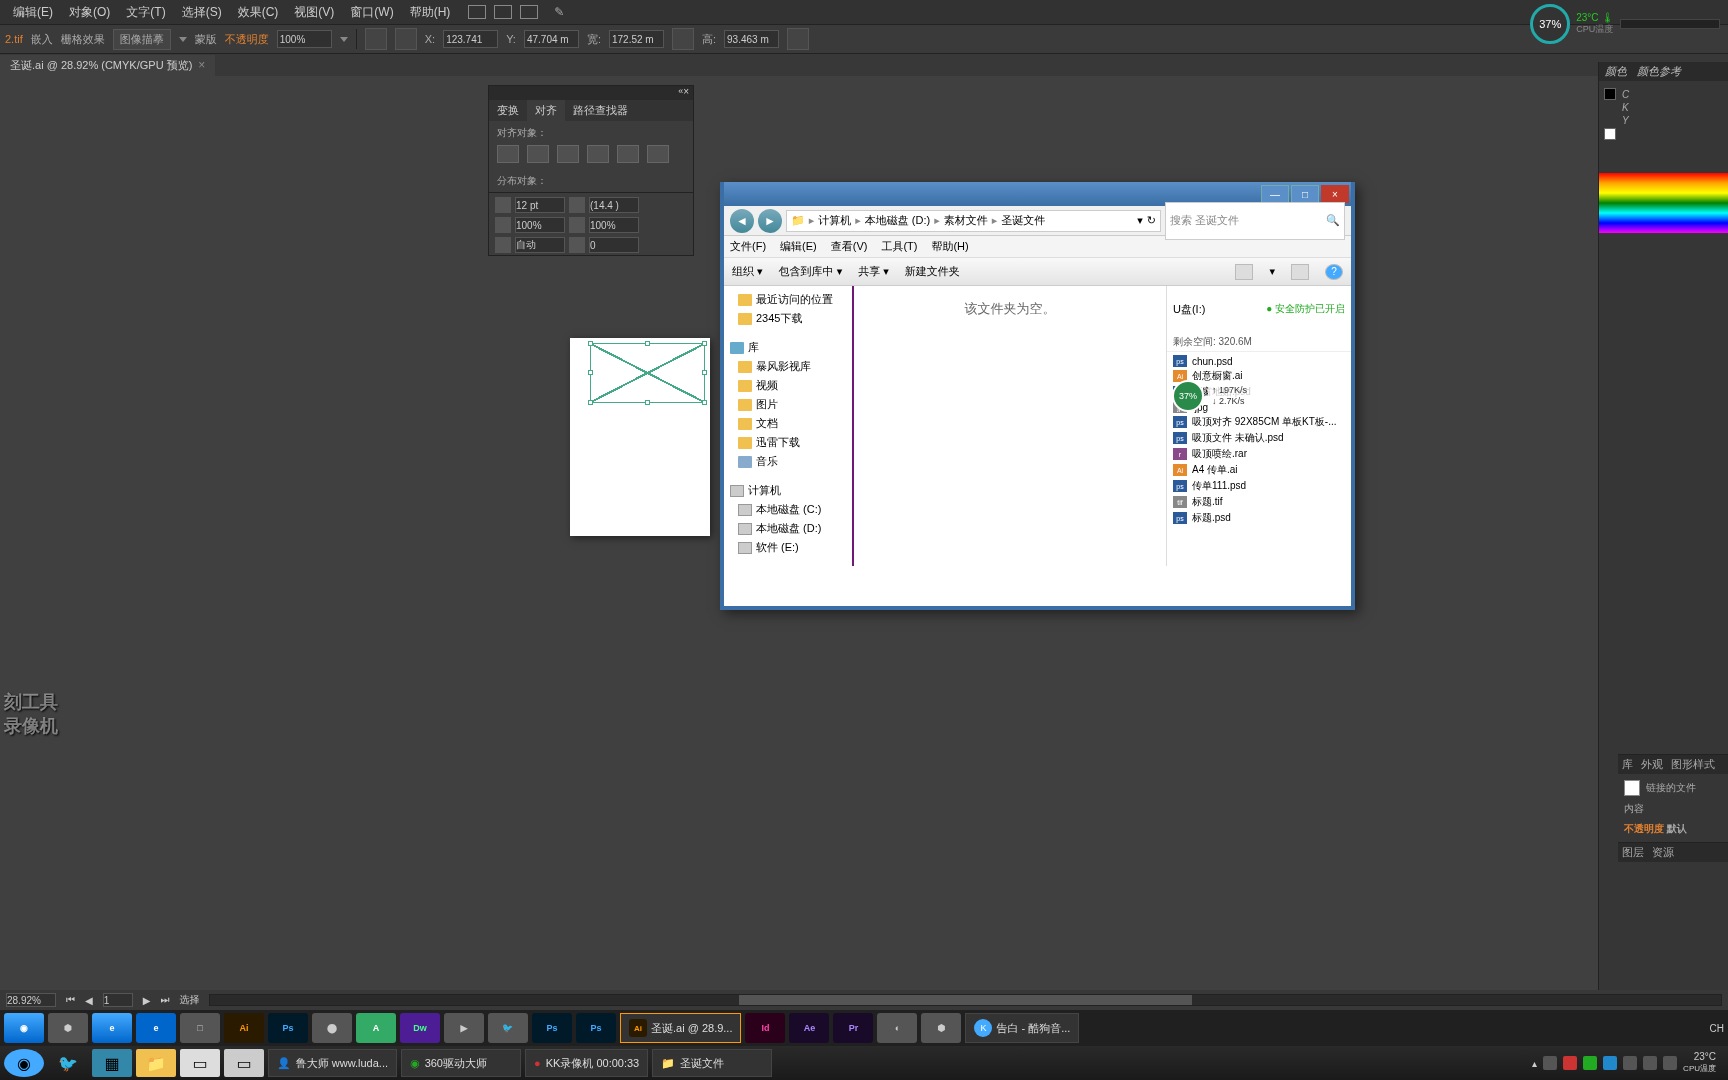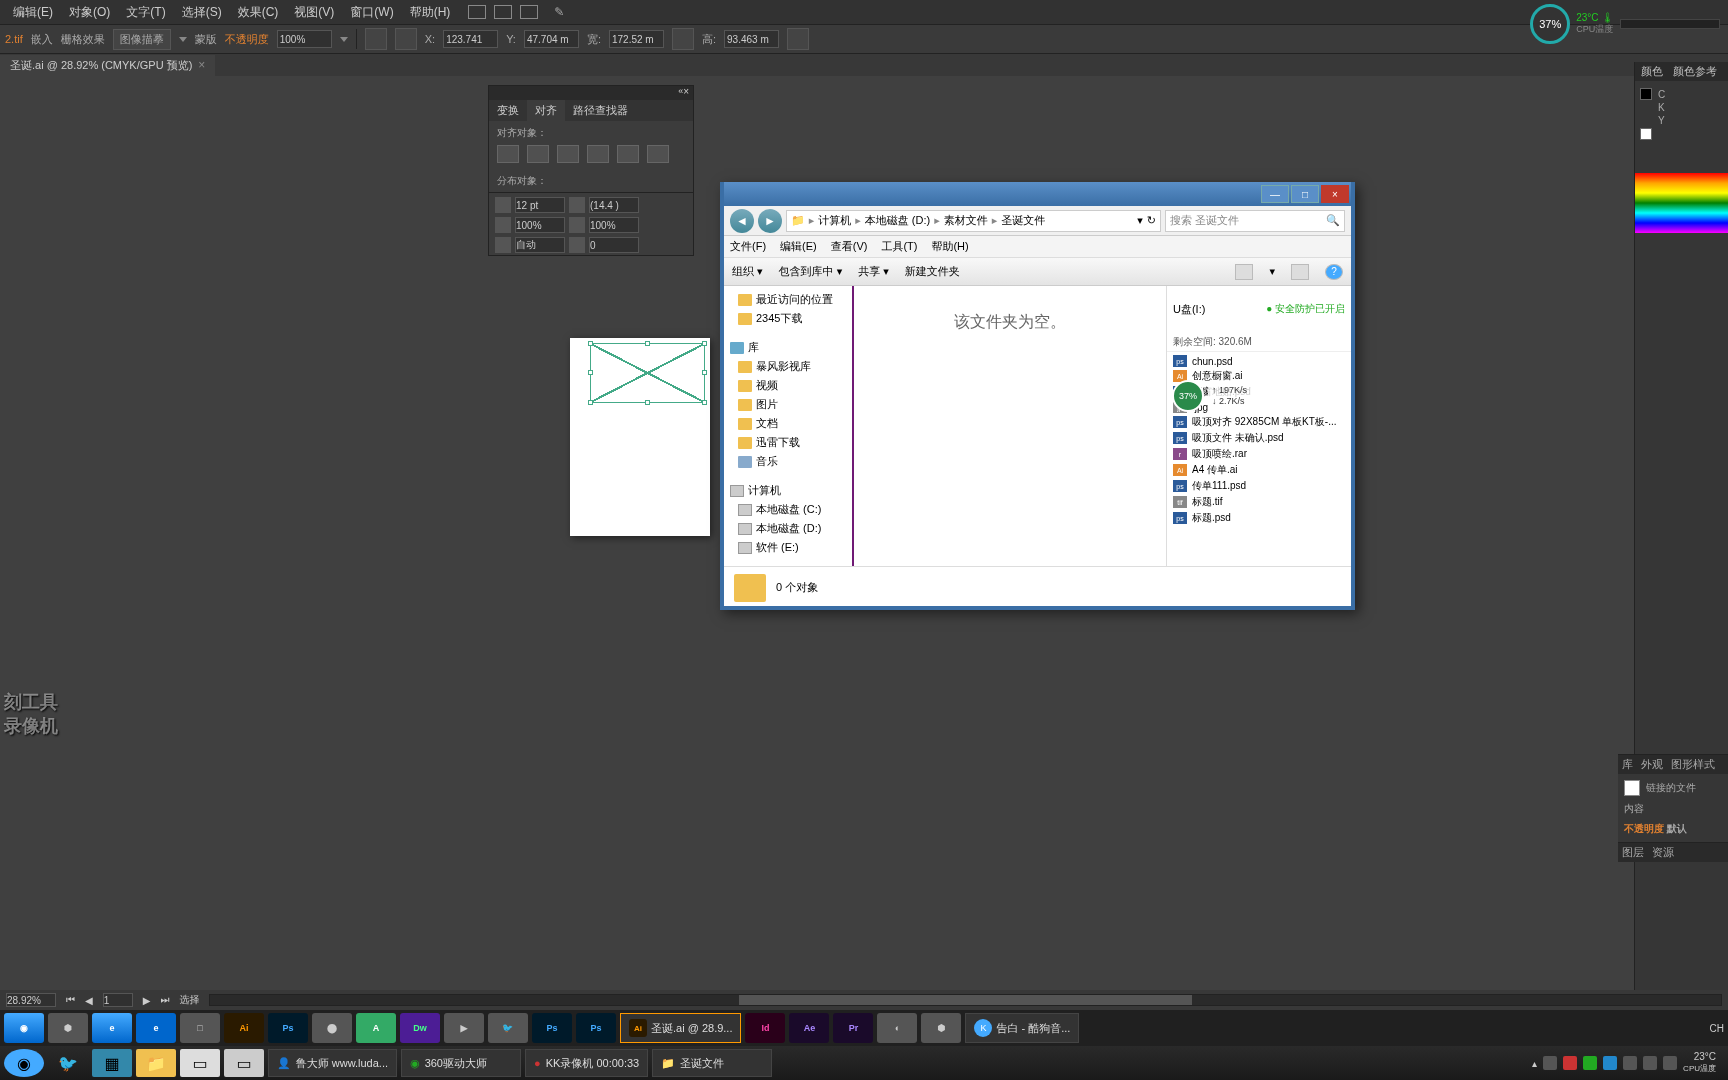--- a/index.html
+++ b/index.html
@@ -50,21 +50,21 @@
 .panel-char { position: absolute; left: 488px; top: 192px; width: 206px; background: #3c3c3c; border: 1px solid #222; color: #ccc; font-size: 10px; padding-top: 2px; }
 .panel-char .row { display: flex; align-items: center; gap: 4px; padding: 2px 6px; }
 .panel-char .icon { width: 16px; height: 16px; background: #555; }
 .panel-char input { width: 50px; height: 16px; background: #303030; border: 1px solid #555; color: #ccc; font-size: 10px; }
 
 
 .left-tools { position: absolute; left: 488px; top: 105px; width: 18px; height: 150px; background: #333; display: flex; flex-direction: column; gap: 2px; padding: 2px; }
 .left-tools div { width: 14px; height: 14px; background: #555; border: 1px solid #666; }
 
 
-.right-col { position: absolute; right: 0; top: 62px; width: 94px; bottom: 20px; background: #363636; border-left: 1px solid #222; }
+.right-col { position: absolute; right: 0; top: 62px; width: 130px; bottom: 20px; background: #363636; border-left: 1px solid #222; font-style: italic; }
 .right-col .panel-tab { background: #2a2a2a; padding: 2px 6px; font-size: 11px; color: #bbb; display: flex; gap: 10px; }
 .right-col .swatch-area { height: 90px; padding: 5px; font-size: 10px; color: #aaa; }
 .right-col .sw-row { display: flex; align-items: center; gap: 6px; margin: 2px 0; }
 .right-col .sw-box { width: 12px; height: 12px; background: #000; border: 1px solid #666; }
 .right-col .color-strip { height: 60px; background: linear-gradient(to bottom, red, orange, yellow, green, cyan, blue, magenta); margin-top: 2px; }
 
 .panel-links { position: absolute; bottom: 218px; right: 0; width: 110px; background: #363636; font-size: 11px; color: #aaa; border-top: 1px solid #222; }
 .panel-links .tabrow { display: flex; padding: 2px 4px; gap: 8px; background: #2a2a2a; }
 .panel-links .body { padding: 6px; font-size: 10px; }
 .panel-links .linkfile { display: flex; align-items: center; gap: 6px; }
@@ -79,32 +79,32 @@
 
 .explorer { position: absolute; left: 720px; top: 182px; width: 635px; height: 428px; background: #fff; border: 4px solid #3a6ea5; border-top: none; box-shadow: 4px 4px 12px rgba(0,0,0,0.5); }
 .explorer .titlebar { height: 24px; background: linear-gradient(#5a8fc8, #3a6ea5); display: flex; justify-content: flex-end; align-items: center; }
 .explorer .titlebar .wbtn { width: 28px; height: 18px; background: #6a9; margin-right: 2px; display: flex; align-items: center; justify-content: center; font-size: 10px; color: #fff; }
 .explorer .titlebar .wbtn.close { background: #c0392b; }
 .explorer .titlebar .wbtn.min, .explorer .titlebar .wbtn.max { background: #5a8fc8; border: 1px solid #7aa; }
 .explorer .navbar { height: 30px; background: #f0f0f0; display: flex; align-items: center; padding: 0 6px; gap: 4px; border-bottom: 1px solid #ccc; }
 .explorer .navbtn { width: 24px; height: 24px; border-radius: 12px; background: linear-gradient(#7ab, #489); display: flex; align-items: center; justify-content: center; color: #fff; font-size: 12px; }
 .explorer .breadcrumb { flex: 1; height: 22px; border: 1px solid #ccc; background: #fff; display: flex; align-items: center; font-size: 11px; padding: 0 4px; gap: 4px; }
 .explorer .breadcrumb .sep { color: #888; }
-.explorer .searchbox { width: 180px; height: 22px; border: 1px solid #ccc; background: #fff; font-size: 11px; color: #888; padding: 0 4px; display: flex; align-items: center; justify-content: space-between; }
+.explorer .searchbox { width: 180px; height: 38px; border: 1px solid #ccc; background: #fff; font-size: 11px; color: #888; padding: 0 4px; display: flex; align-items: center; justify-content: space-between; }
 .explorer .menubar2 { height: 22px; background: #f4f4f4; display: flex; align-items: center; font-size: 11px; padding: 0 6px; gap: 14px; border-bottom: 1px solid #ddd; }
 .explorer .toolbar { height: 28px; background: linear-gradient(#f8f8f8, #e4e4e4); display: flex; align-items: center; font-size: 11px; padding: 0 8px; gap: 16px; border-bottom: 1px solid #ccc; }
 .explorer .toolbar .spacer { flex: 1; }
 .explorer .toolbar .ico { width: 18px; height: 16px; background: #ddd; border: 1px solid #bbb; }
 .explorer .body { display: flex; height: 280px; }
 .explorer .sidebar { width: 130px; border-right: 2px solid #701a75; overflow: hidden; font-size: 11px; padding: 4px 0; }
 .explorer .sidebar .item { display: flex; align-items: center; gap: 4px; padding: 2px 6px 2px 14px; }
 .explorer .sidebar .item.top { padding-left: 6px; font-weight: normal; }
 .explorer .sidebar .folder-ico { width: 14px; height: 12px; background: #f0c050; border-radius: 1px; }
 .explorer .sidebar .drive-ico { width: 14px; height: 12px; background: #ccc; border: 1px solid #999; }
-.explorer .main { flex: 1; display: flex; align-items: flex-start; justify-content: center; padding-top: 26px; font-size: 16px; color: #666; position: relative; text-align: center; }
+.explorer .main { flex: 1; display: flex; align-items: flex-start; justify-content: center; padding-top: 14px; font-size: 13px; color: #666; position: relative; text-align: center; }
 .explorer .rightpane { width: 185px; border-left: 1px solid #ddd; font-size: 11px; overflow: hidden; }
 .explorer .rightpane .hdr { display: flex; justify-content: space-between; padding: 16px 6px; }
 .explorer .rightpane .hdr .safe { color: #2a2; font-size: 10px; }
 .explorer .rightpane .space { padding: 2px 6px; color: #555; font-size: 10px; border-bottom: 1px solid #eee; }
 .explorer .rightpane .files { padding: 2px 0; }
 .explorer .rightpane .file { display: flex; align-items: center; gap: 5px; padding: 1px 6px; font-size: 10px; }
 .explorer .rightpane .ext { width: 14px; height: 12px; background: #4a8; font-size: 7px; color: #fff; display: flex; align-items: center; justify-content: center; }
 .explorer .rightpane .ext.psd { background: #2a5a9a; }
 .explorer .rightpane .ext.ai { background: #e68a2e; }
 .explorer .rightpane .ext.rar { background: #8a4a8a; }
@@ -486,24 +486,20 @@
             <div class="ext tif">tif</div>
             <span>标题.tif</span>
           </div>
         <div class="file">
             <div class="ext psd">ps</div>
             <span>标题.psd</span>
           </div>
       </div>
     </div>
   </div>
-  <div class="statusbar">
-    <div class="bigfolder"></div>
-    <span>0 个对象</span>
-  </div>
 </div>
 
 <div class="cpu-widget">
   <div class="cpu-ring">
       <span>37%</span>
     </div>
   <div>
     <div class="cpu-temp"><span>23°C</span> 🌡</div>
     <div class="cpu-label">CPU温度</div>
   </div>

